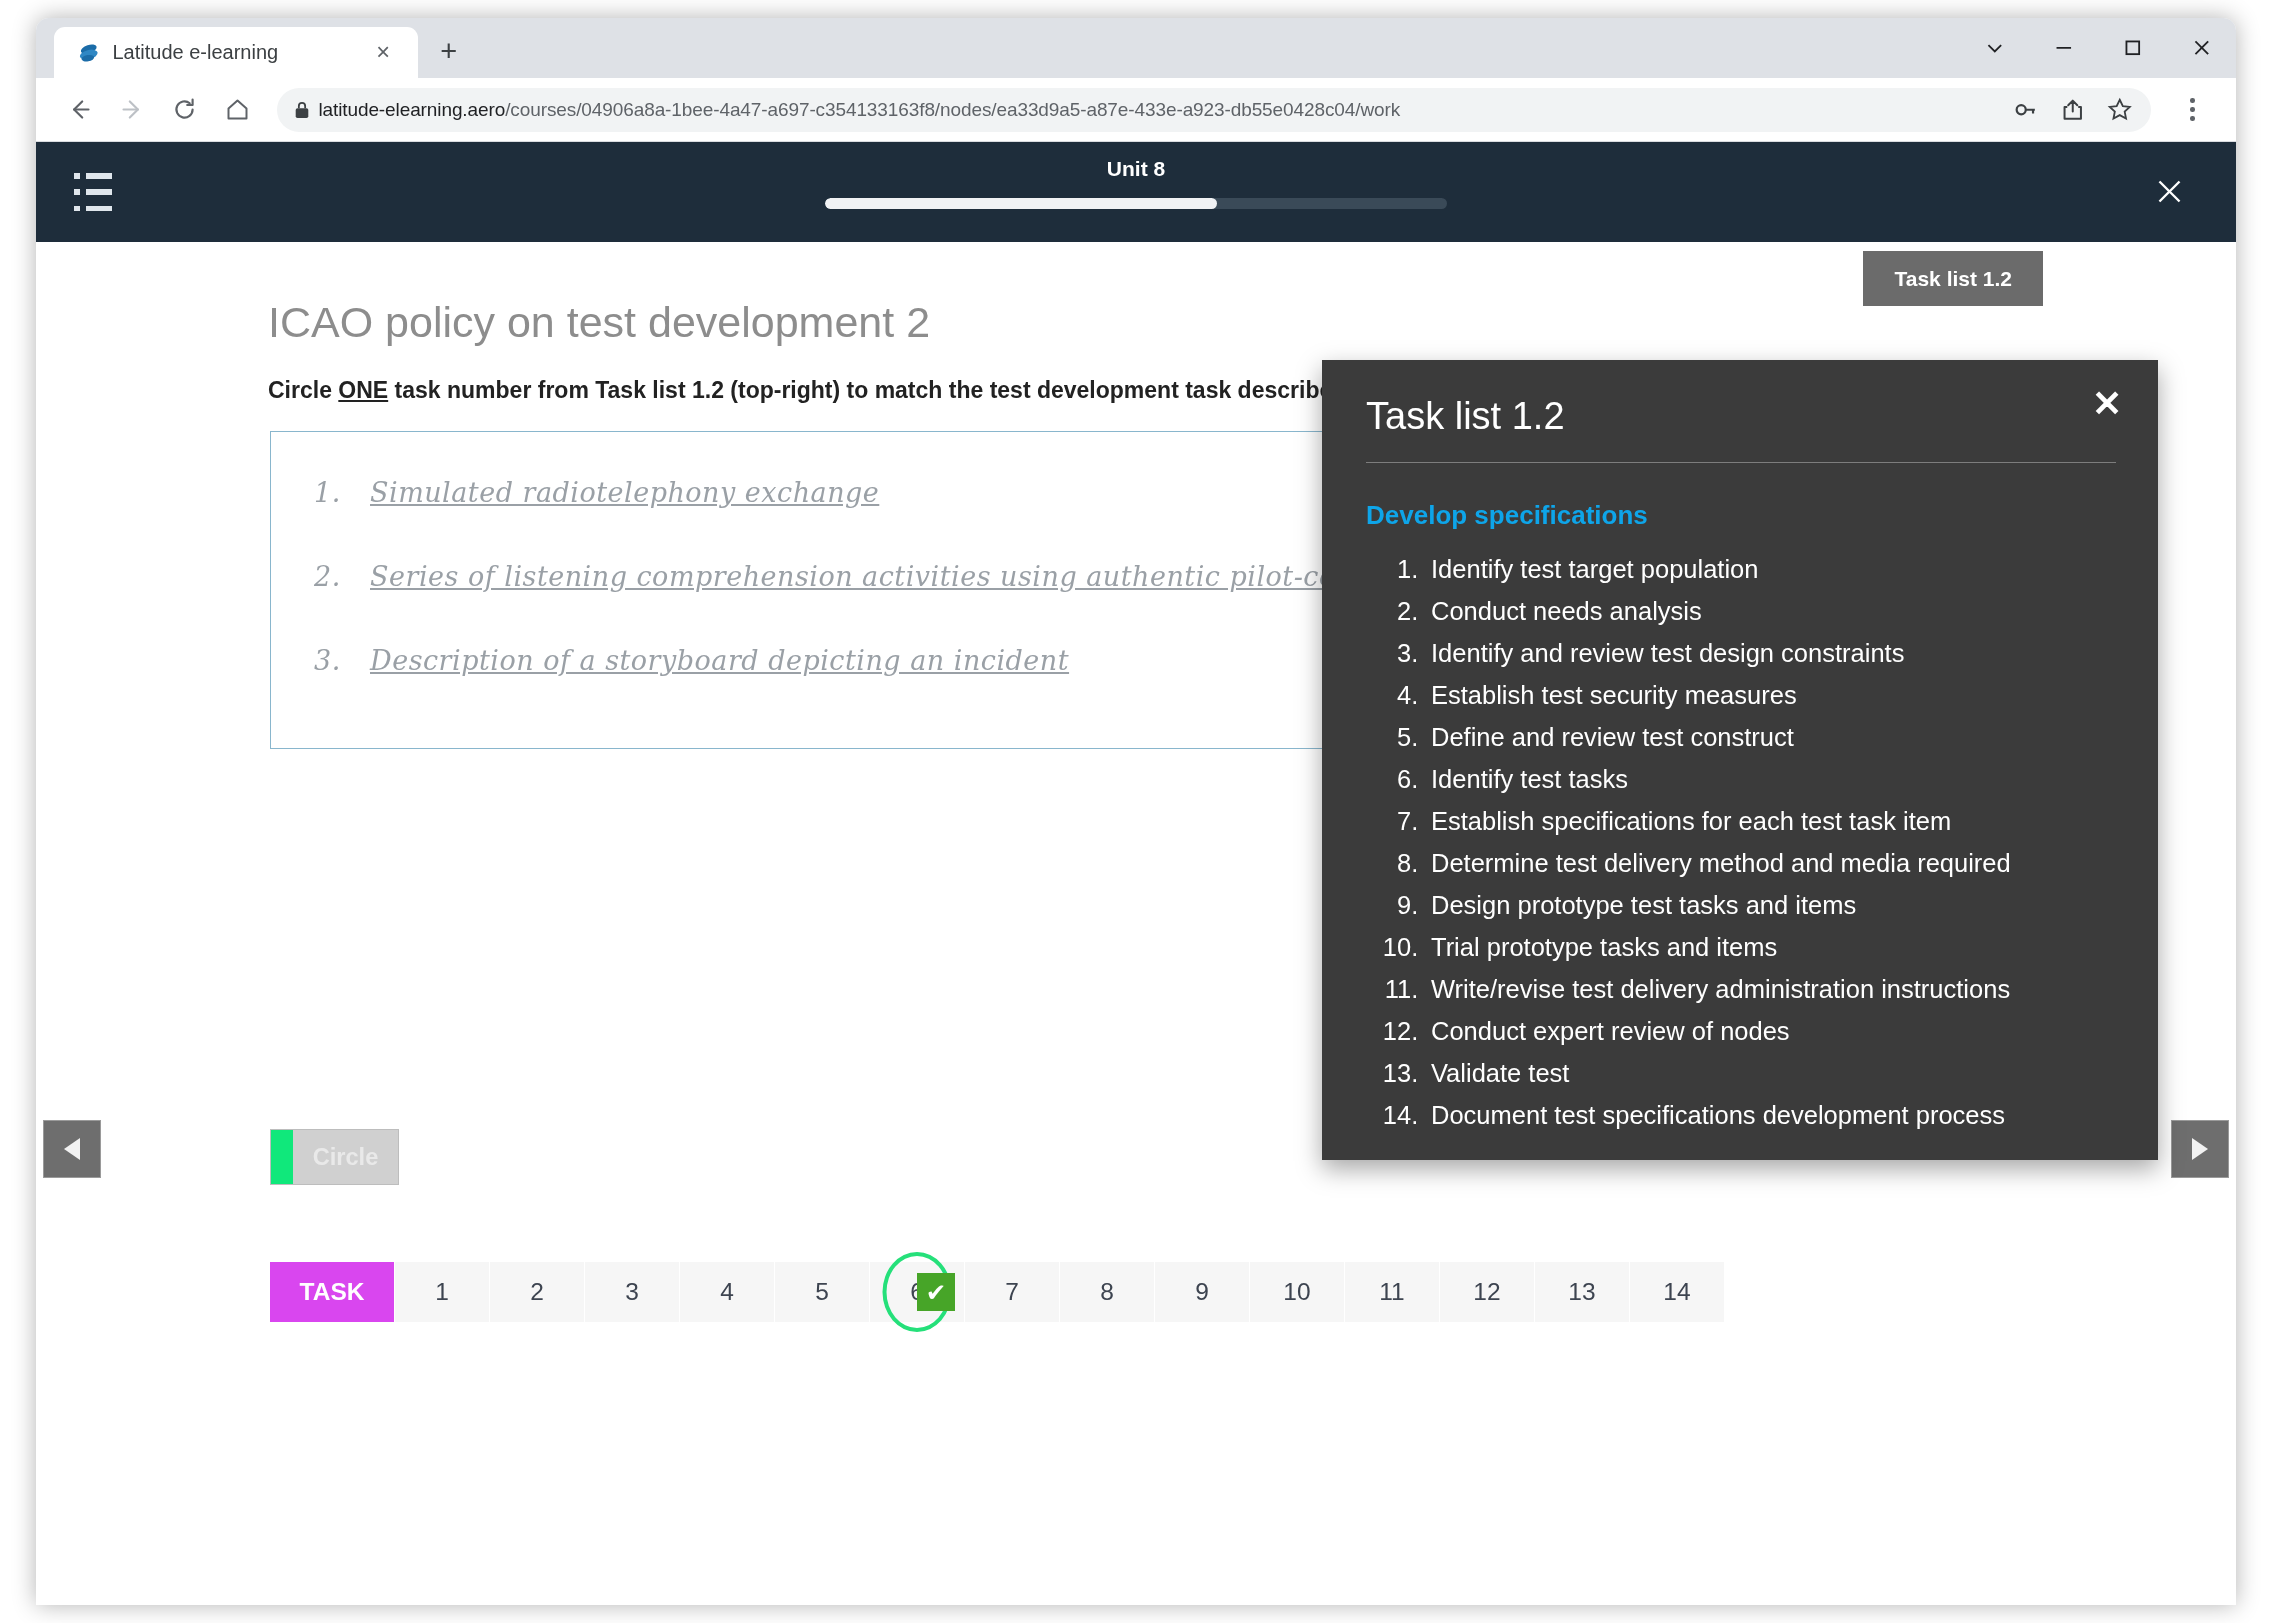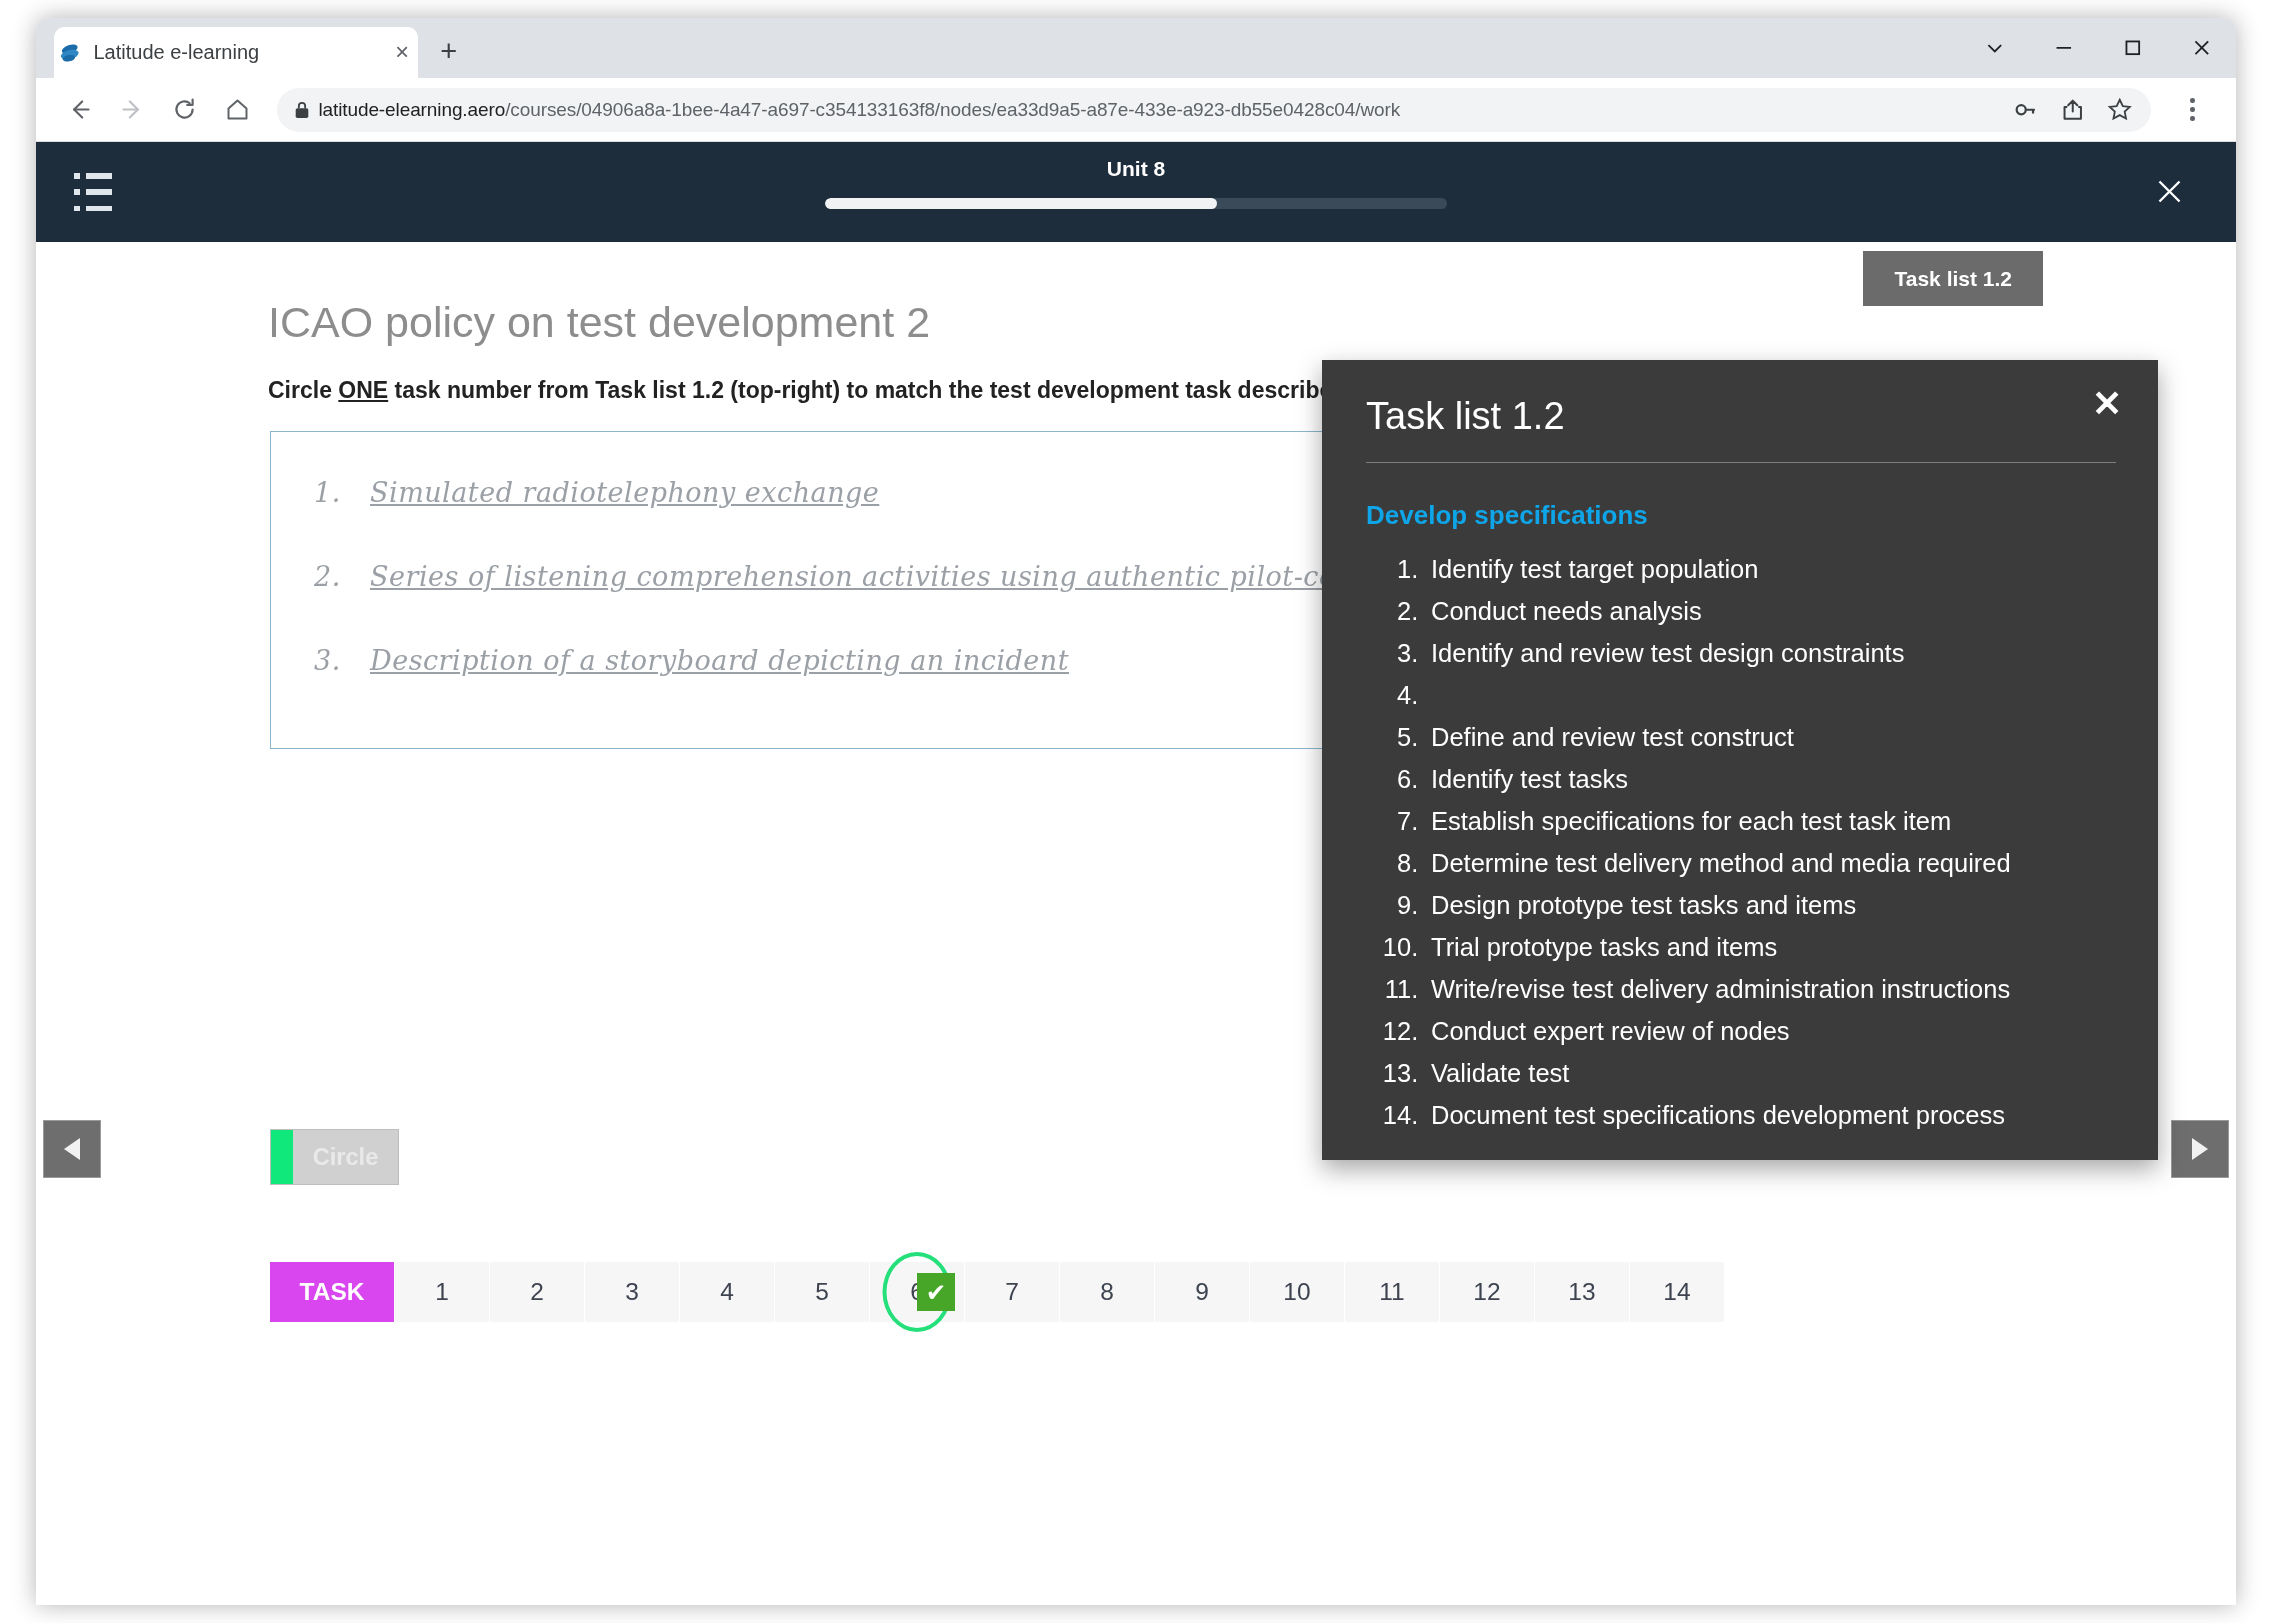--- a/index.html
+++ b/index.html
@@ -27,21 +27,21 @@
     display: flex;
     align-items: flex-end;
   }
   #tab-active {
     margin-left: 18px;
     width: 364px; height: 51px;
     background: #ffffff;
     border-radius: 11px 11px 0 0;
     display: flex;
     align-items: center;
-    padding: 0 3px;
+    padding: 0 22px;
     gap: 11px;
   }
   .tab-favicon { width: 25.5px; height: 25.5px; flex: 0 0 25.5px; }
   .tab-title {
     flex: 1 1 auto;
     font-size: 20px;
     color: #3c4043;
     white-space: nowrap;
     overflow: hidden;
   }
@@ -588,20 +588,21 @@
             <li>
               <span class="n">2.</span>
               <span>Conduct needs analysis</span>
             </li>
             <li>
               <span class="n">3.</span>
               <span>Identify and review test design constraints</span>
             </li>
             <li>
               <span class="n">4.</span>
+              <span>Establish test security measures</span>
             </li>
             <li>
               <span class="n">5.</span>
               <span>Define and review test construct</span>
             </li>
             <li>
               <span class="n">6.</span>
               <span>Identify test tasks</span>
             </li>
             <li>

